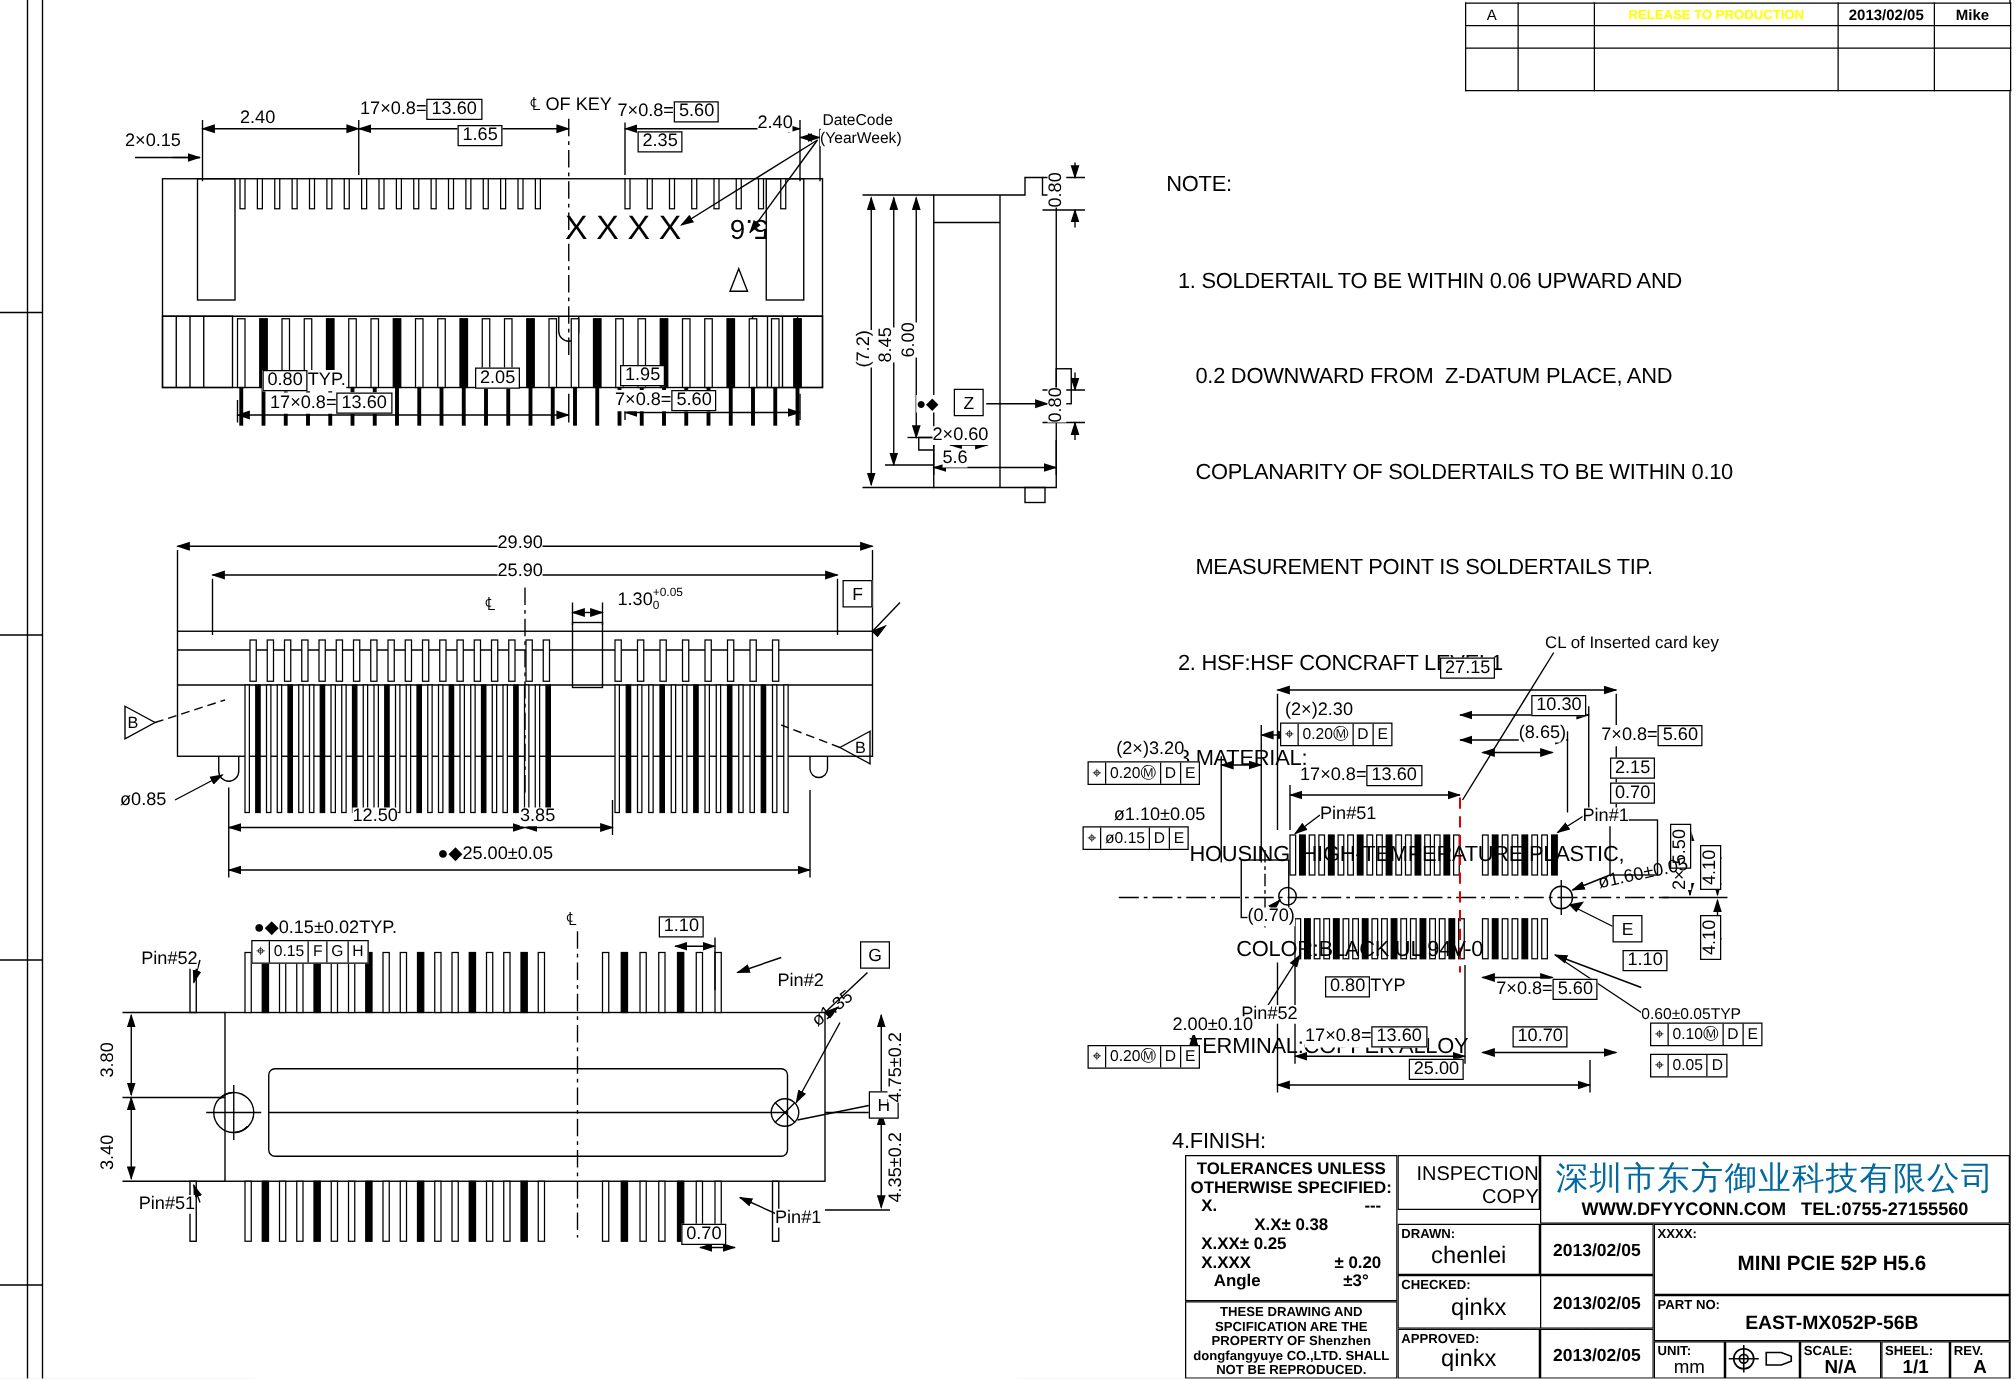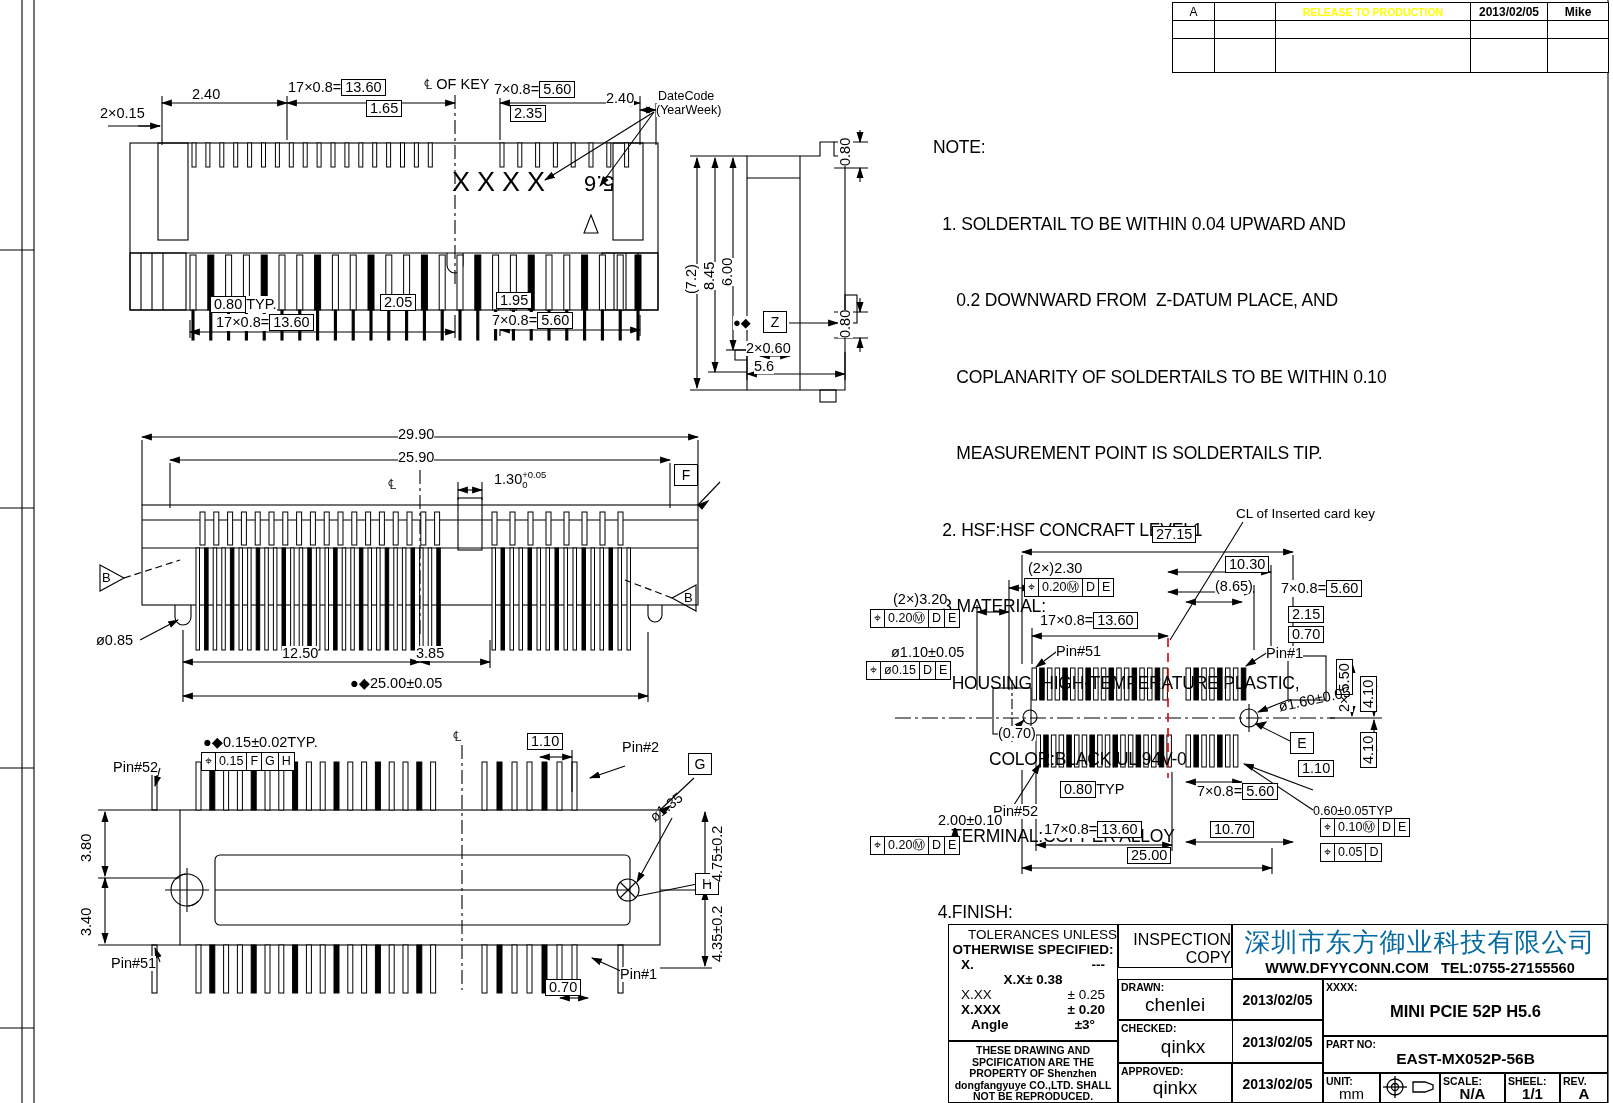--- a/index.html
+++ b/index.html
@@ -541,21 +541,21 @@
           <td></td>
           <td></td>
           <td></td>
           <td></td>
         </tr>
 </tbody>
     </table>
 
 <div class="notes">
   <div>NOTE:</div>
-  <div>  1. SOLDERTAIL TO BE WITHIN 0.04 UPWARD AND</div>
+  <div>  1. SOLDERTAIL TO BE WITHIN 0.06 UPWARD AND</div>
   <div>     0.2 DOWNWARD FROM  Z-DATUM PLACE, AND</div>
   <div>     COPLANARITY OF SOLDERTAILS TO BE WITHIN 0.10</div>
   <div>     MEASUREMENT POINT IS SOLDERTAILS TIP.</div>
   <div>  2. HSF:HSF CONCRAFT LEVEL1</div>
   <div>  3.MATERIAL:</div>
   <div>    HOUSING  HIGH-TEMPERATURE PLASTIC,</div>
   <div>            COLOR:BLACK,UL 94V-0</div>
   <div>    TERMINAL:COPPER ALLOY</div>
   <div> 4.FINISH:</div>
   <div>    TERMINAL:</div>
@@ -611,21 +611,21 @@
 <span class="fcf" style="left:201px;top:752px">
       <span>⌖</span>
       <span>0.15</span>
       <span>F</span>
       <span>G</span>
       <span>H</span>
     </span>
 <span class="lbl" style="left:113px;top:760px">Pin#52</span>
 <span class="lbl nobg" style="left:453px;top:729px">℄</span>
 <span class="lbl bx" style="left:527px;top:733px">1.10</span>
-<span class="lbl" style="left:622px;top:740px">Pin#2</span>
+<span class="lbl" style="left:622px;top:778px">Pin#2</span>
 <span class="datum" style="left:688px;top:753px">G</span>
 <span class="lbl nobg" style="left:648px;top:800px;transform:rotate(-38deg)">ø1.35</span>
 <span class="datum" style="left:695px;top:873px">H</span>
 <span class="lbl rot90" style="left:79px;top:862px">3.80</span>
 <span class="lbl rot90" style="left:79px;top:936px">3.40</span>
 <span class="lbl rot90" style="left:710px;top:882px">4.75±0.2</span>
 <span class="lbl rot90" style="left:710px;top:962px">4.35±0.2</span>
 <span class="lbl bx" style="left:545px;top:979px">0.70</span>
 <span class="lbl" style="left:620px;top:967px">Pin#1</span>
 <span class="lbl" style="left:111px;top:956px">Pin#51</span>
@@ -689,31 +689,31 @@
       <span>D</span>
       <span>E</span>
     </span>
 <span class="fcf" style="left:1320px;top:843px">
       <span>⌖</span>
       <span>0.05</span>
       <span>D</span>
     </span>
 
 <div class="tb" style="left:948px;top:924px;width:170px;height:117px">
-  <div style="text-align:right;font-size:13.5px;font-weight:normal;padding-top:2px">TOLERANCES UNLESS</div>
+  <div style="text-align:center;font-size:13.5px;font-weight:bold;padding-top:2px">TOLERANCES UNLESS</div>
   <div style="text-align:center;font-size:13.5px;font-weight:bold">OTHERWISE SPECIFIED:</div>
   <div style="display:flex;justify-content:space-between;padding:0 12px;font-size:13.5px;font-weight:bold">
         <span>X.</span>
         <span>---</span>
       </div>
   <div style="display:flex;justify-content:center;padding:0 12px;font-size:13.5px;font-weight:bold">
         <span>X.X</span>
         <span>± 0.38</span>
       </div>
-  <div style="display:flex;justify-content:space-between;padding:0 12px;font-size:13.5px;font-weight:normal">
+  <div style="display:flex;padding:0 12px;font-size:13.5px;font-weight:bold">
         <span>X.XX</span>
         <span>± 0.25</span>
       </div>
   <div style="display:flex;justify-content:space-between;padding:0 12px;font-size:13.5px;font-weight:bold">
         <span>X.XXX</span>
         <span>± 0.20</span>
       </div>
   <div style="display:flex;justify-content:space-between;padding:0 22px;font-size:13.5px;font-weight:bold">
         <span>Angle</span>
         <span>±3°</span>

